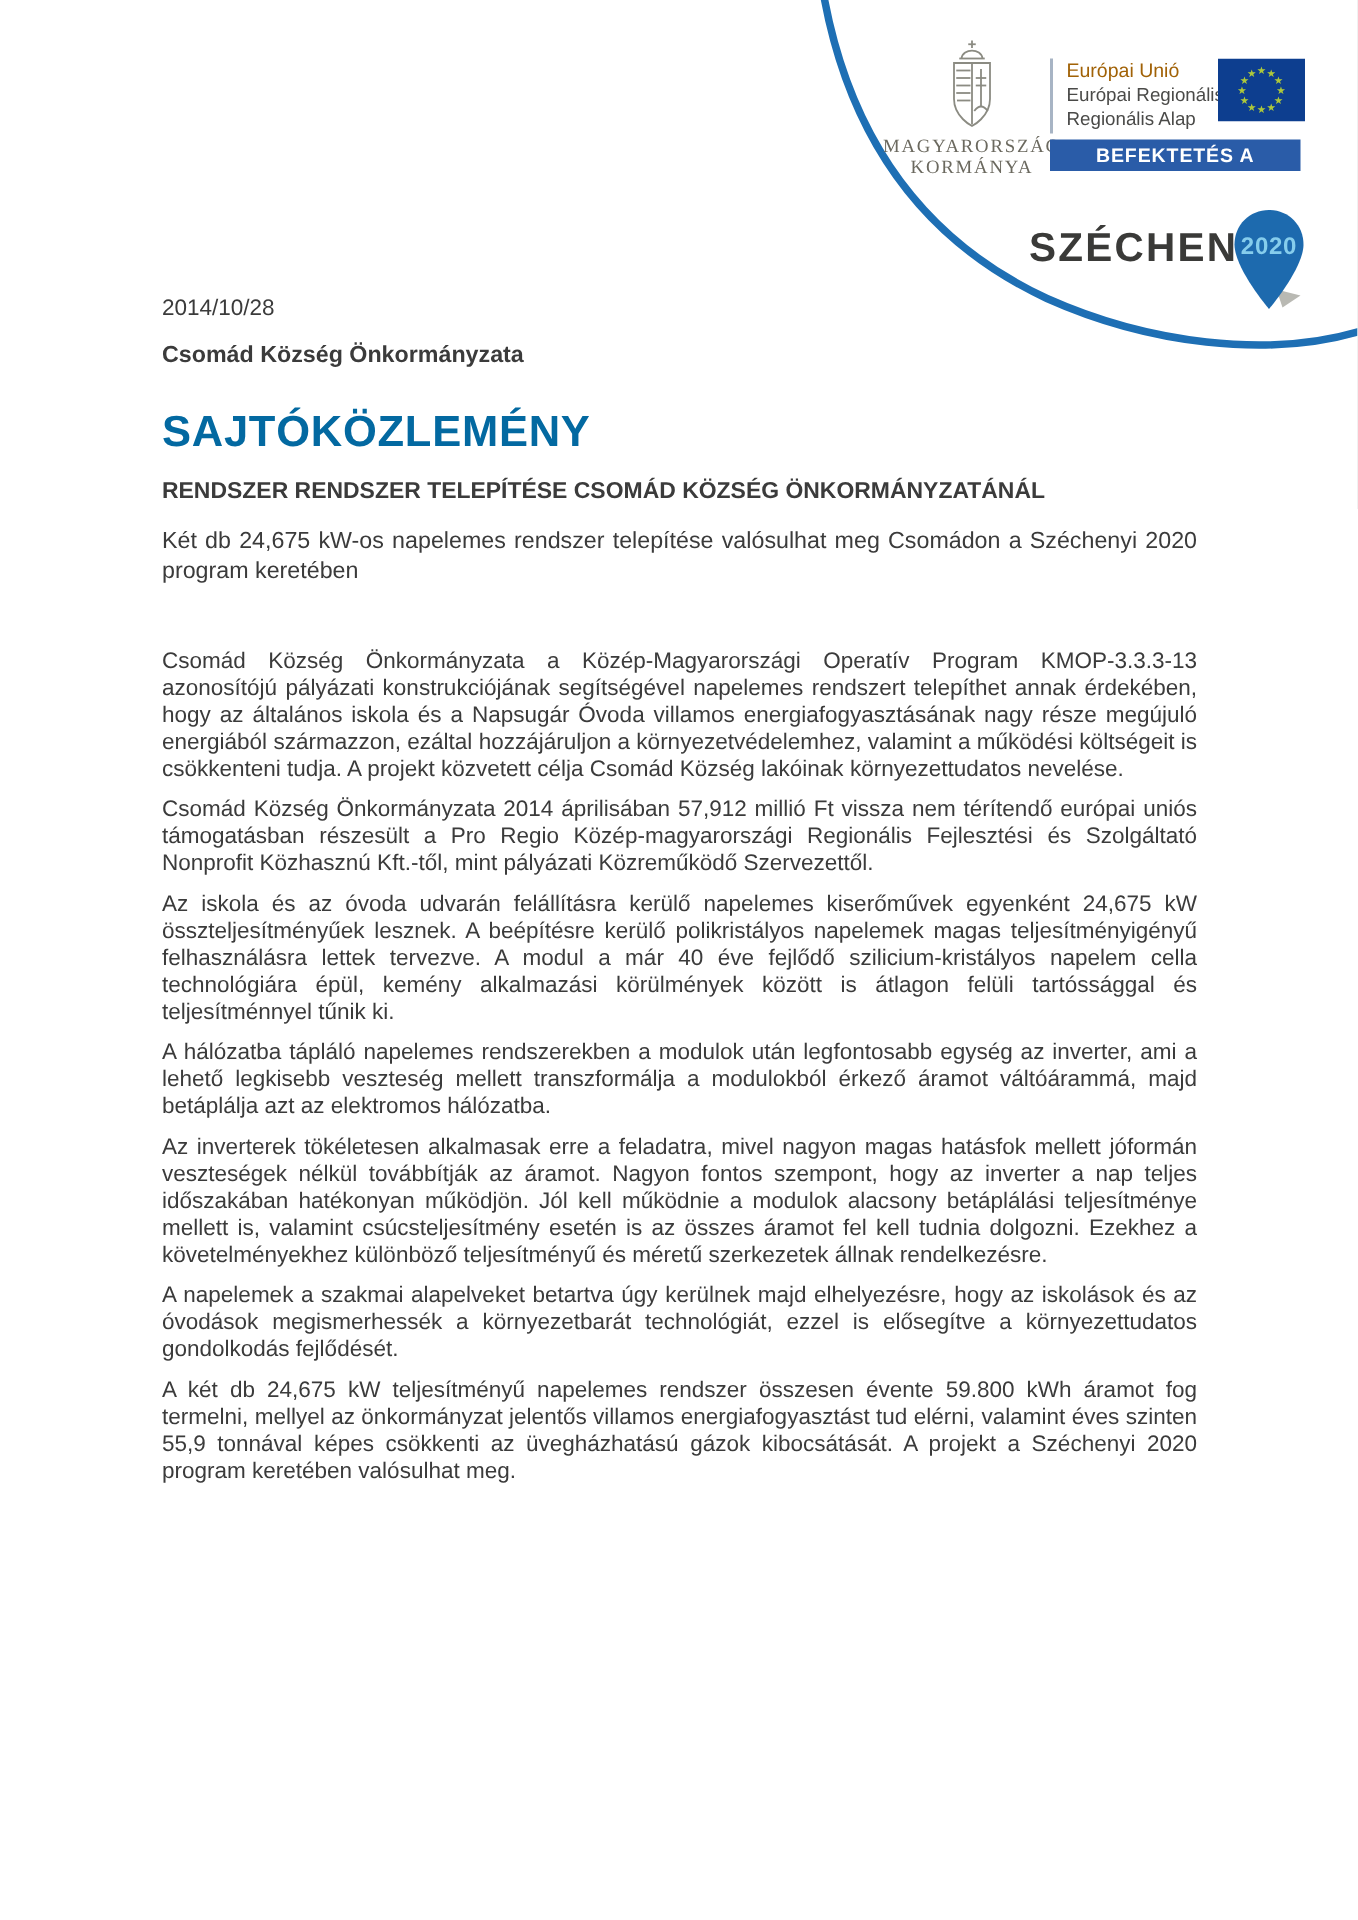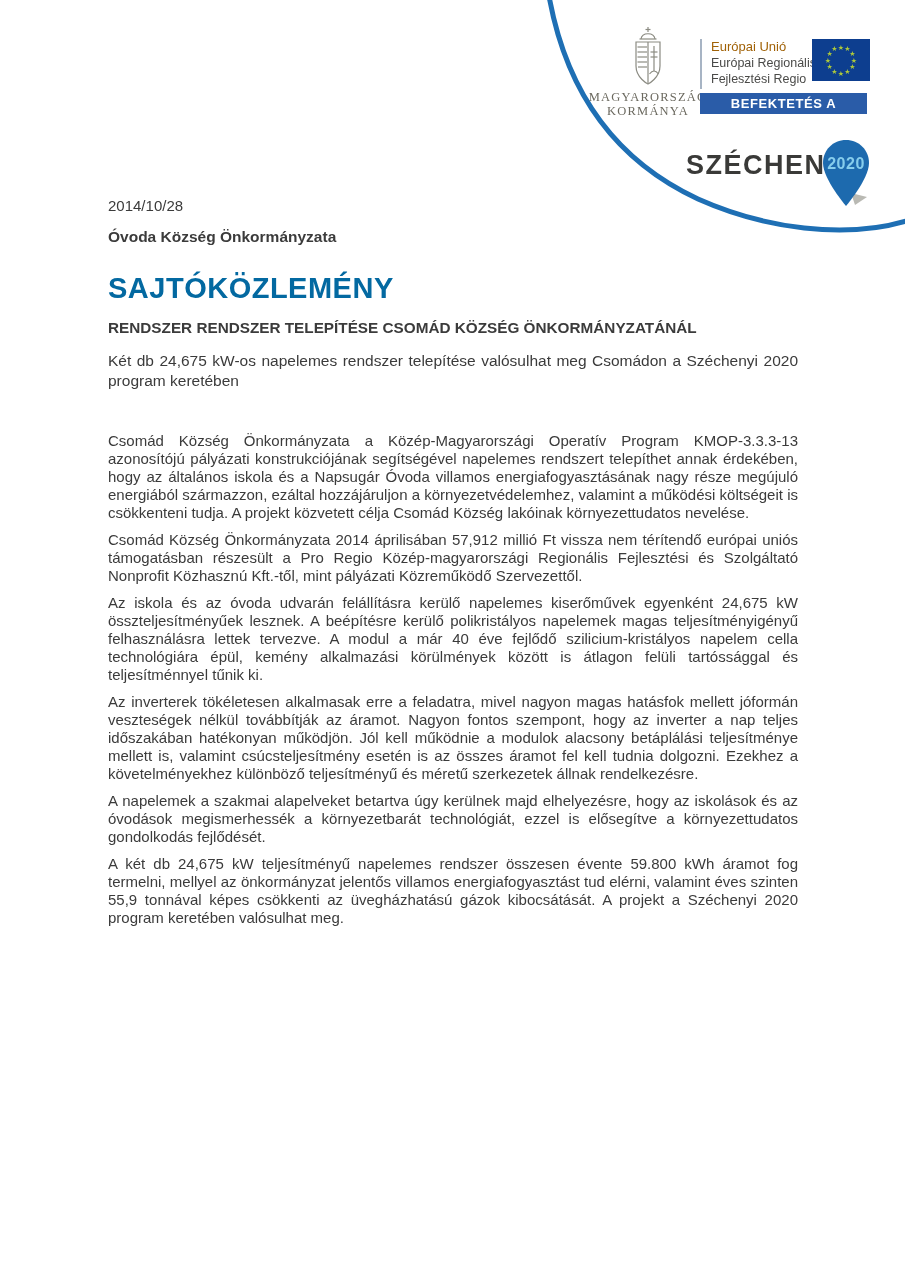--- a/index.html
+++ b/index.html
@@ -87,21 +87,21 @@
     <div class="gov-line">MAGYARORSZÁG</div>
     <div class="gov-line">KORMÁNYA</div>
   </div>
 
   <div class="eu-block">
     <div class="eu-top">
       <div class="eu-divider"></div>
       <div class="eu-text">
         <div class="eu-line1">Európai Unió</div>
         <div class="eu-line2">Európai Regionális</div>
-        <div class="eu-line3">Fejlesztési Regio</div>
+        <div class="eu-line3">Regionális Alap</div>
       </div>
       <svg class="eu-flag" width="58" height="42" viewBox="0 0 58 42" aria-hidden="true">
         <rect x="0" y="0" width="58" height="42" fill="#0d3e8f"></rect>
         <g fill="#adc83b" font-size="7" text-anchor="middle" font-family="'DejaVu Sans',sans-serif">
           <text x="29" y="10.5">★</text>
           <text x="35.5" y="12.2">★</text>
           <text x="40.3" y="17">★</text>
           <text x="42" y="23.5">★</text>
           <text x="40.3" y="30">★</text>
           <text x="35.5" y="34.8">★</text>
@@ -121,25 +121,26 @@
     <span class="sz-word">SZÉCHENYI</span>
     <svg class="sz-pin" width="52" height="70" viewBox="0 0 52 70" aria-hidden="true">
       <polygon points="31,55 47,59 35,67" fill="#b9b9b3"></polygon>
       <path d="M26 2 C13 2 3 12 3 25 C3 41 26 68 26 68 C26 68 49 41 49 25 C49 12 39 2 26 2 Z" fill="#1d6aae"></path>
       <text x="26" y="31" text-anchor="middle" font-size="16" font-weight="bold" fill="#86cdec" letter-spacing="0.5" font-family="'Liberation Sans',sans-serif">2020</text>
     </svg>
   </div>
 
   <main class="content">
     <div class="date-line">2014/10/28</div>
-    <div class="org-line">Óvoda Község Önkormányzata</div>
+    <div class="org-line">Csomád Község Önkormányzata</div>
     <h1 class="pr-title">SAJTÓKÖZLEMÉNY</h1>
     <h2 class="pr-headline">RENDSZER RENDSZER TELEPÍTÉSE CSOMÁD KÖZSÉG ÖNKORMÁNYZATÁNÁL</h2>
     <p class="pr-lead">Két db 24,675 kW-os napelemes rendszer telepítése valósulhat meg Csomádon a Széchenyi 2020 program keretében</p>
     <p class="body-p">Csomád Község Önkormányzata a Közép-Magyarországi Operatív Program KMOP-3.3.3-13 azonosítójú pályázati konstrukciójának segítségével napelemes rendszert telepíthet annak érdekében, hogy az általános iskola és a Napsugár Óvoda villamos energiafogyasztásának nagy része megújuló energiából származzon, ezáltal hozzájáruljon a környezetvédelemhez, valamint a működési költségeit is csökkenteni tudja. A projekt közvetett célja Csomád Község lakóinak környezettudatos nevelése.</p>
     <p class="body-p">Csomád Község Önkormányzata 2014 áprilisában 57,912 millió Ft vissza nem térítendő európai uniós támogatásban részesült a Pro Regio Közép-magyarországi Regionális Fejlesztési és Szolgáltató Nonprofit Közhasznú Kft.-től, mint pályázati Közreműködő Szervezettől.</p>
     <p class="body-p">Az iskola és az óvoda udvarán felállításra kerülő napelemes kiserőművek egyenként 24,675 kW összteljesítményűek lesznek. A beépítésre kerülő polikristályos napelemek magas teljesítményigényű felhasználásra lettek tervezve. A modul a már 40 éve fejlődő szilicium-kristályos napelem cella technológiára épül, kemény alkalmazási körülmények között is átlagon felüli tartóssággal és teljesítménnyel tűnik ki.</p>
+    <p class="body-p">A hálózatba tápláló napelemes rendszerekben a modulok után legfontosabb egység az inverter, ami a lehető legkisebb veszteség mellett transzformálja a modulokból érkező áramot váltóárammá, majd betáplálja azt az elektromos hálózatba.</p>
     <p class="body-p">Az inverterek tökéletesen alkalmasak erre a feladatra, mivel nagyon magas hatásfok mellett jóformán veszteségek nélkül továbbítják az áramot. Nagyon fontos szempont, hogy az inverter a nap teljes időszakában hatékonyan működjön. Jól kell működnie a modulok alacsony betáplálási teljesítménye mellett is, valamint csúcsteljesítmény esetén is az összes áramot fel kell tudnia dolgozni. Ezekhez a követelményekhez különböző teljesítményű és méretű szerkezetek állnak rendelkezésre.</p>
     <p class="body-p">A napelemek a szakmai alapelveket betartva úgy kerülnek majd elhelyezésre, hogy az iskolások és az óvodások megismerhessék a környezetbarát technológiát, ezzel is elősegítve a környezettudatos gondolkodás fejlődését.</p>
     <p class="body-p">A két db 24,675 kW teljesítményű napelemes rendszer összesen évente 59.800 kWh áramot fog termelni, mellyel az önkormányzat jelentős villamos energiafogyasztást tud elérni, valamint éves szinten 55,9 tonnával képes csökkenti az üvegházhatású gázok kibocsátását. A projekt a Széchenyi 2020 program keretében valósulhat meg.</p>
   </main>
 
 </div>
 
 </body></html>

